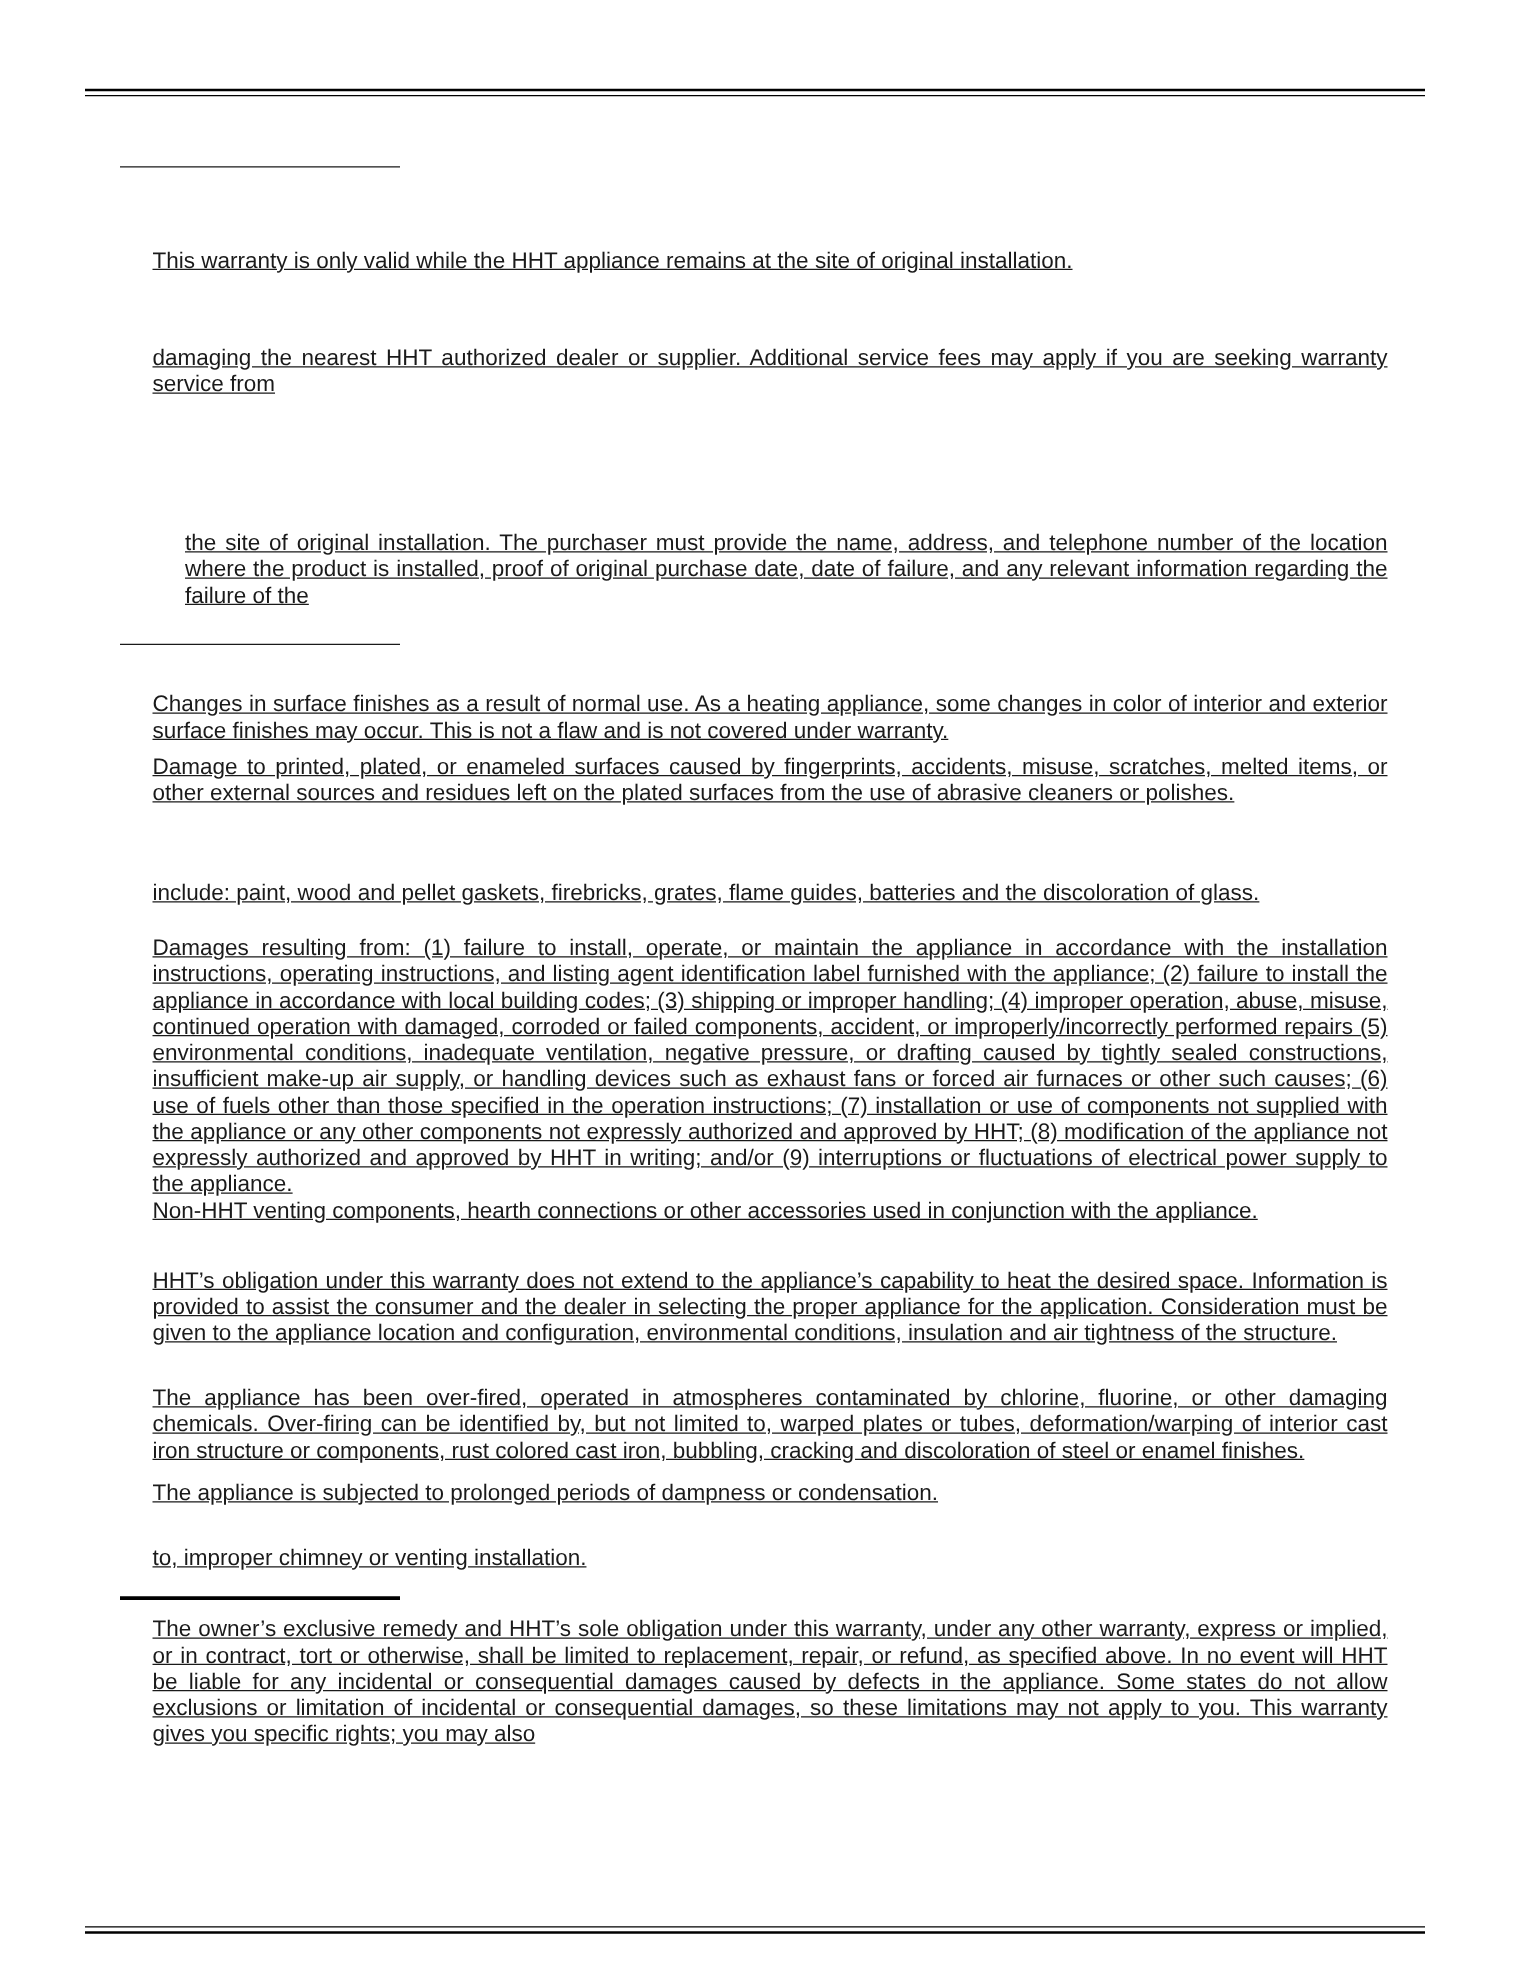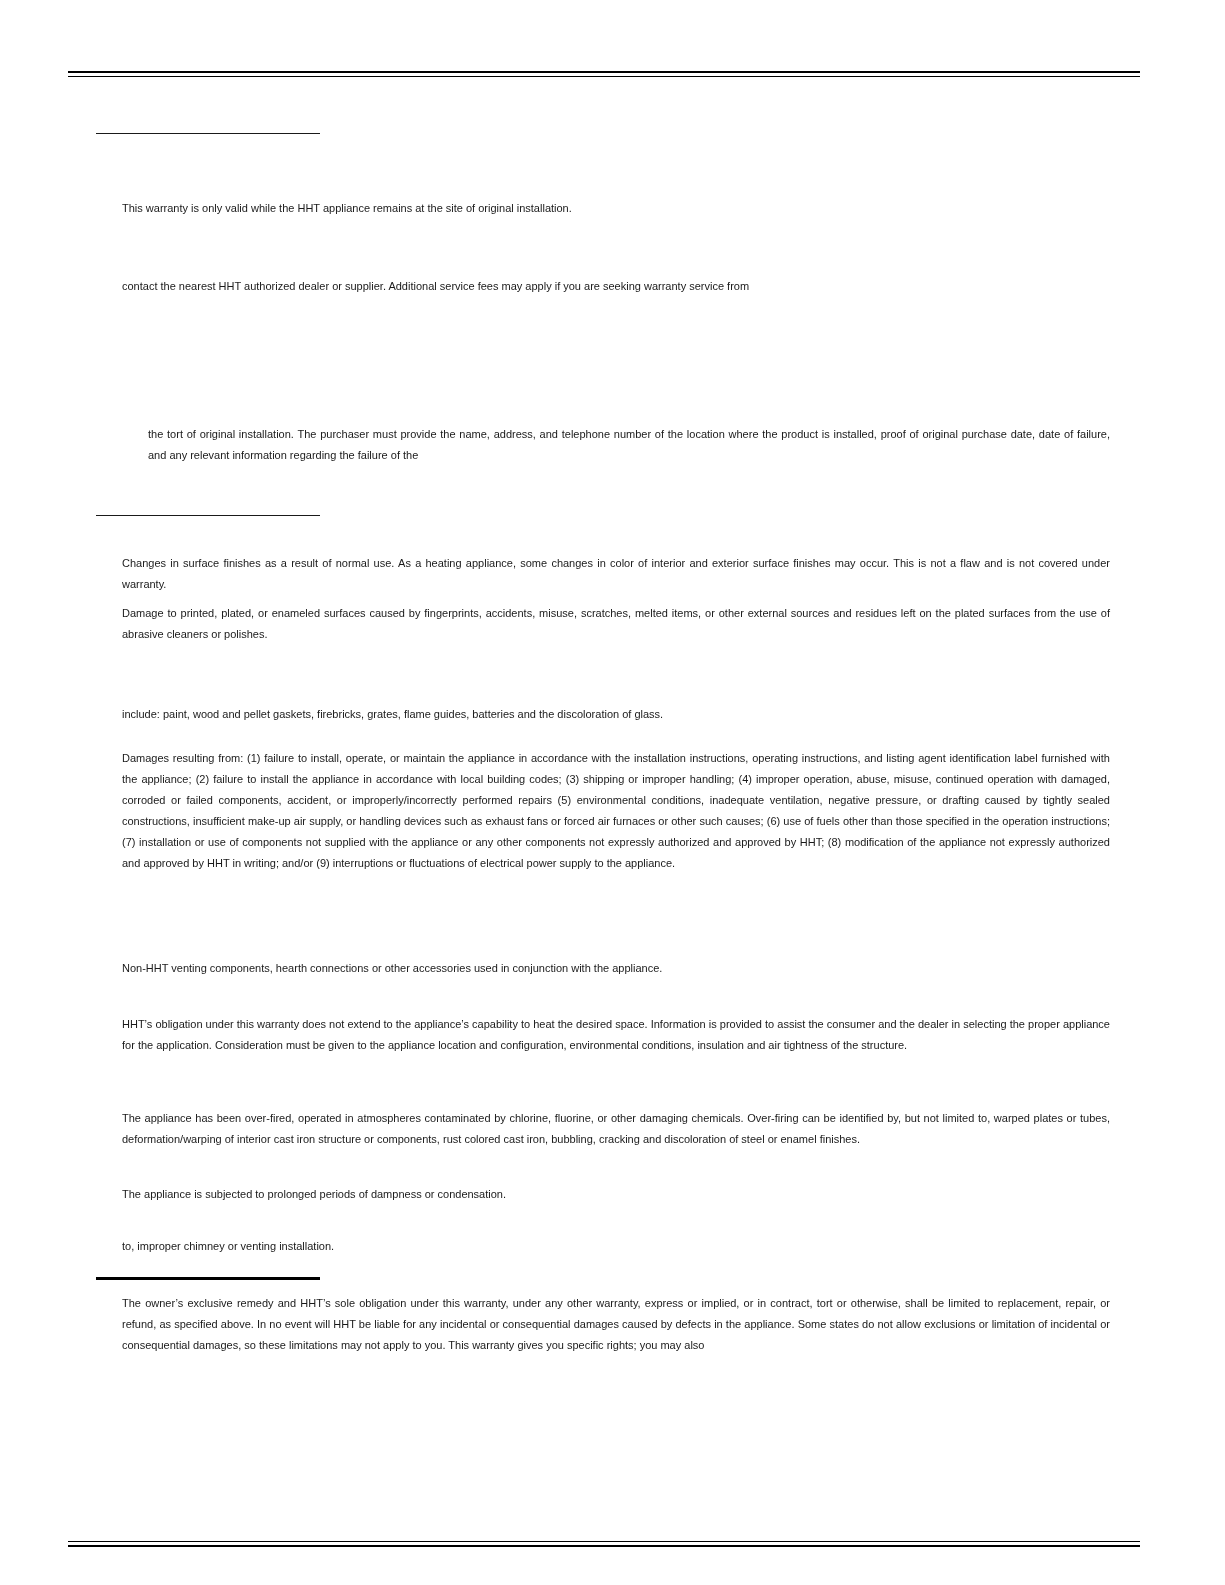--- a/index.html
+++ b/index.html
@@ -40,44 +40,45 @@
     border-top: 1.5px solid #1a1a1a;
   }
   .heading-underline.bold {
     border-top: 3px solid #000000;
   }
   .para {
     position: absolute;
     left: 122px;
     width: 988px;
     margin: 0;
-    font-size: 11px;
+    font-size: 18px;
     line-height: 21px;
     text-align: justify;
     text-justify: inter-word;
+    text-decoration: underline;
   }
   .para.indent {
     left: 148px;
     width: 962px;
   }
 </style>
 </head>
 <body>
 
 <div class="page">
 
   <div class="rule-double" style="top:71px;"></div>
 
   <div class="heading-underline" style="top:133px;"></div>
 
   <p class="para" style="top:198px;">This warranty is only valid while the HHT appliance remains at the site of original installation.</p>
 
-  <p class="para" style="top:276px;">contact the nearest HHT authorized dealer or supplier.  Additional service fees may apply if you are seeking warranty service from</p>
+  <p class="para" style="top:276px;">damaging the nearest HHT authorized dealer or supplier.  Additional service fees may apply if you are seeking warranty service from</p>
 
-  <p class="para indent" style="top:424px;">the tort of original installation.  The purchaser must provide the name, address, and telephone number of the location where the product is installed, proof of original purchase date, date of failure, and any relevant information regarding the failure of the</p>
+  <p class="para indent" style="top:424px;">the site of original installation.  The purchaser must provide the name, address, and telephone number of the location where the product is installed, proof of original purchase date, date of failure, and any relevant information regarding the failure of the</p>
 
   <div class="heading-underline" style="top:515px;"></div>
 
   <p class="para" style="top:603px;">Damage to printed, plated, or enameled surfaces caused by fingerprints, accidents, misuse, scratches, melted items, or other external sources and residues left on the plated surfaces from the use of abrasive cleaners or polishes.</p>
 
   <p class="para" style="top:553px;">Changes in surface finishes as a result of normal use.  As a heating appliance, some changes in color of interior and exterior surface finishes may occur.  This is not a flaw and is not covered under warranty.</p>
 
   <p class="para" style="top:676px;margin-top:28px;">include: paint, wood and pellet gaskets, firebricks, grates, flame guides, batteries and the discoloration of glass.</p>
 
 

